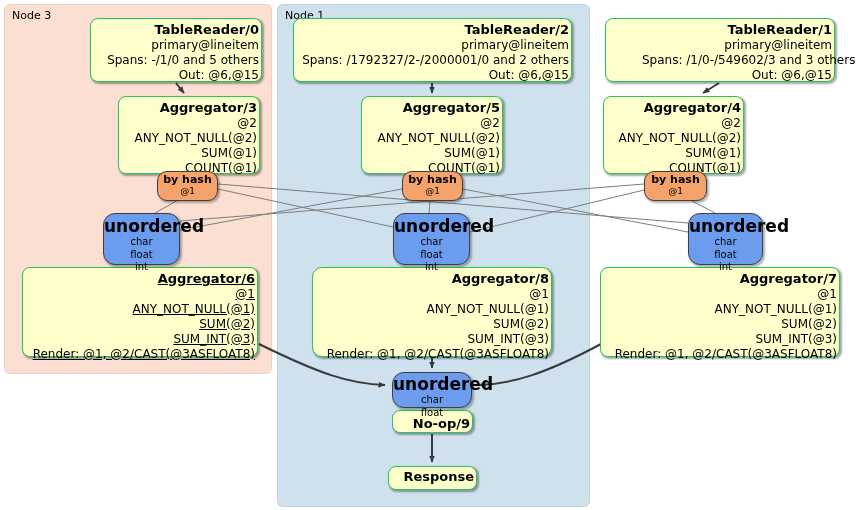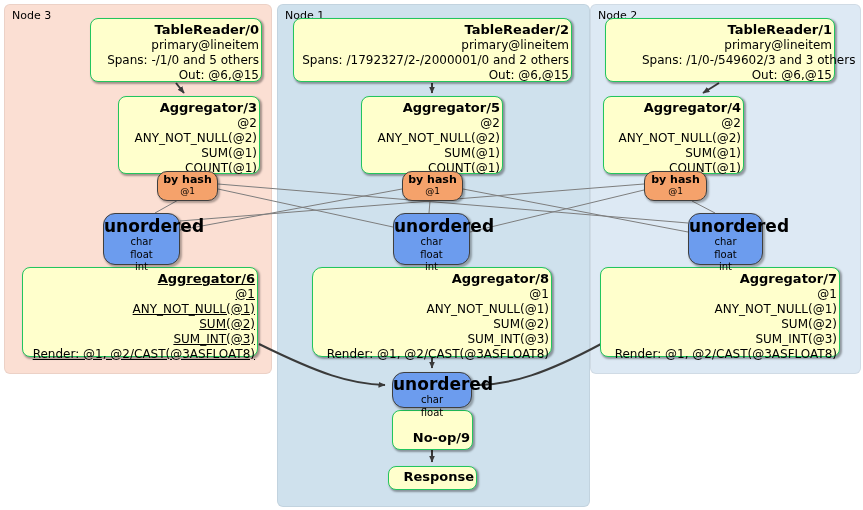--- a/index.html
+++ b/index.html
@@ -41,23 +41,20 @@
 </head>
 <body>
 
 <div id="canvas">
 
   <div class="region" style="left:4px;top:4px;width:266px;height:368px;background:var(--node3-bg);">
     <div class="region-label">Node 3</div>
   </div>
   <div class="region" style="left:277px;top:4px;width:311px;height:501px;background:var(--node1-bg);">
     <div class="region-label">Node 1</div>
-  </div>
-  <div class="region" style="left:590px;top:4px;width:269px;height:368px;background:var(--node2-bg);">
-    <div class="region-label">Node 2</div>
   </div>
 
   <svg id="edges" width="863" height="510">
     <defs>
       <marker id="arrow" markerWidth="9" markerHeight="8" refX="6.5" refY="3" orient="auto" markerUnits="userSpaceOnUse">
         <path d="M0,0 L7,3 L0,6 z" fill="#3a3a3a"></path>
       </marker>
     </defs>
 
     <path class="edge-thin" d="M180,199 L155,213"></path>
@@ -173,20 +170,20 @@
     <div class="pline">SUM(@2)</div>
     <div class="pline">SUM_INT(@3)</div>
     <div class="pline">Render: @1, @2/CAST(@3ASFLOAT8)</div>
   </div>
 
   <div class="sync" style="left:392px;top:372px;width:80px;height:36px;padding:1px 0;">
     <div class="stitle">unordered</div>
     <div class="sline">char</div>
     <div class="sline">float</div>
   </div>
-  <div class="pbox" style="left:392px;top:410px;width:81px;height:23px;padding:19px 2px;">
+  <div class="pbox" style="left:392px;top:410px;width:81px;height:23px;padding:5px 2px;">
     <div class="ptitle">No-op/9</div>
   </div>
   <div class="pbox" style="left:388px;top:466px;width:89px;height:24px;padding:2px 2px;">
     <div class="ptitle">Response</div>
   </div>
 
 </div>
 
 </body></html>

